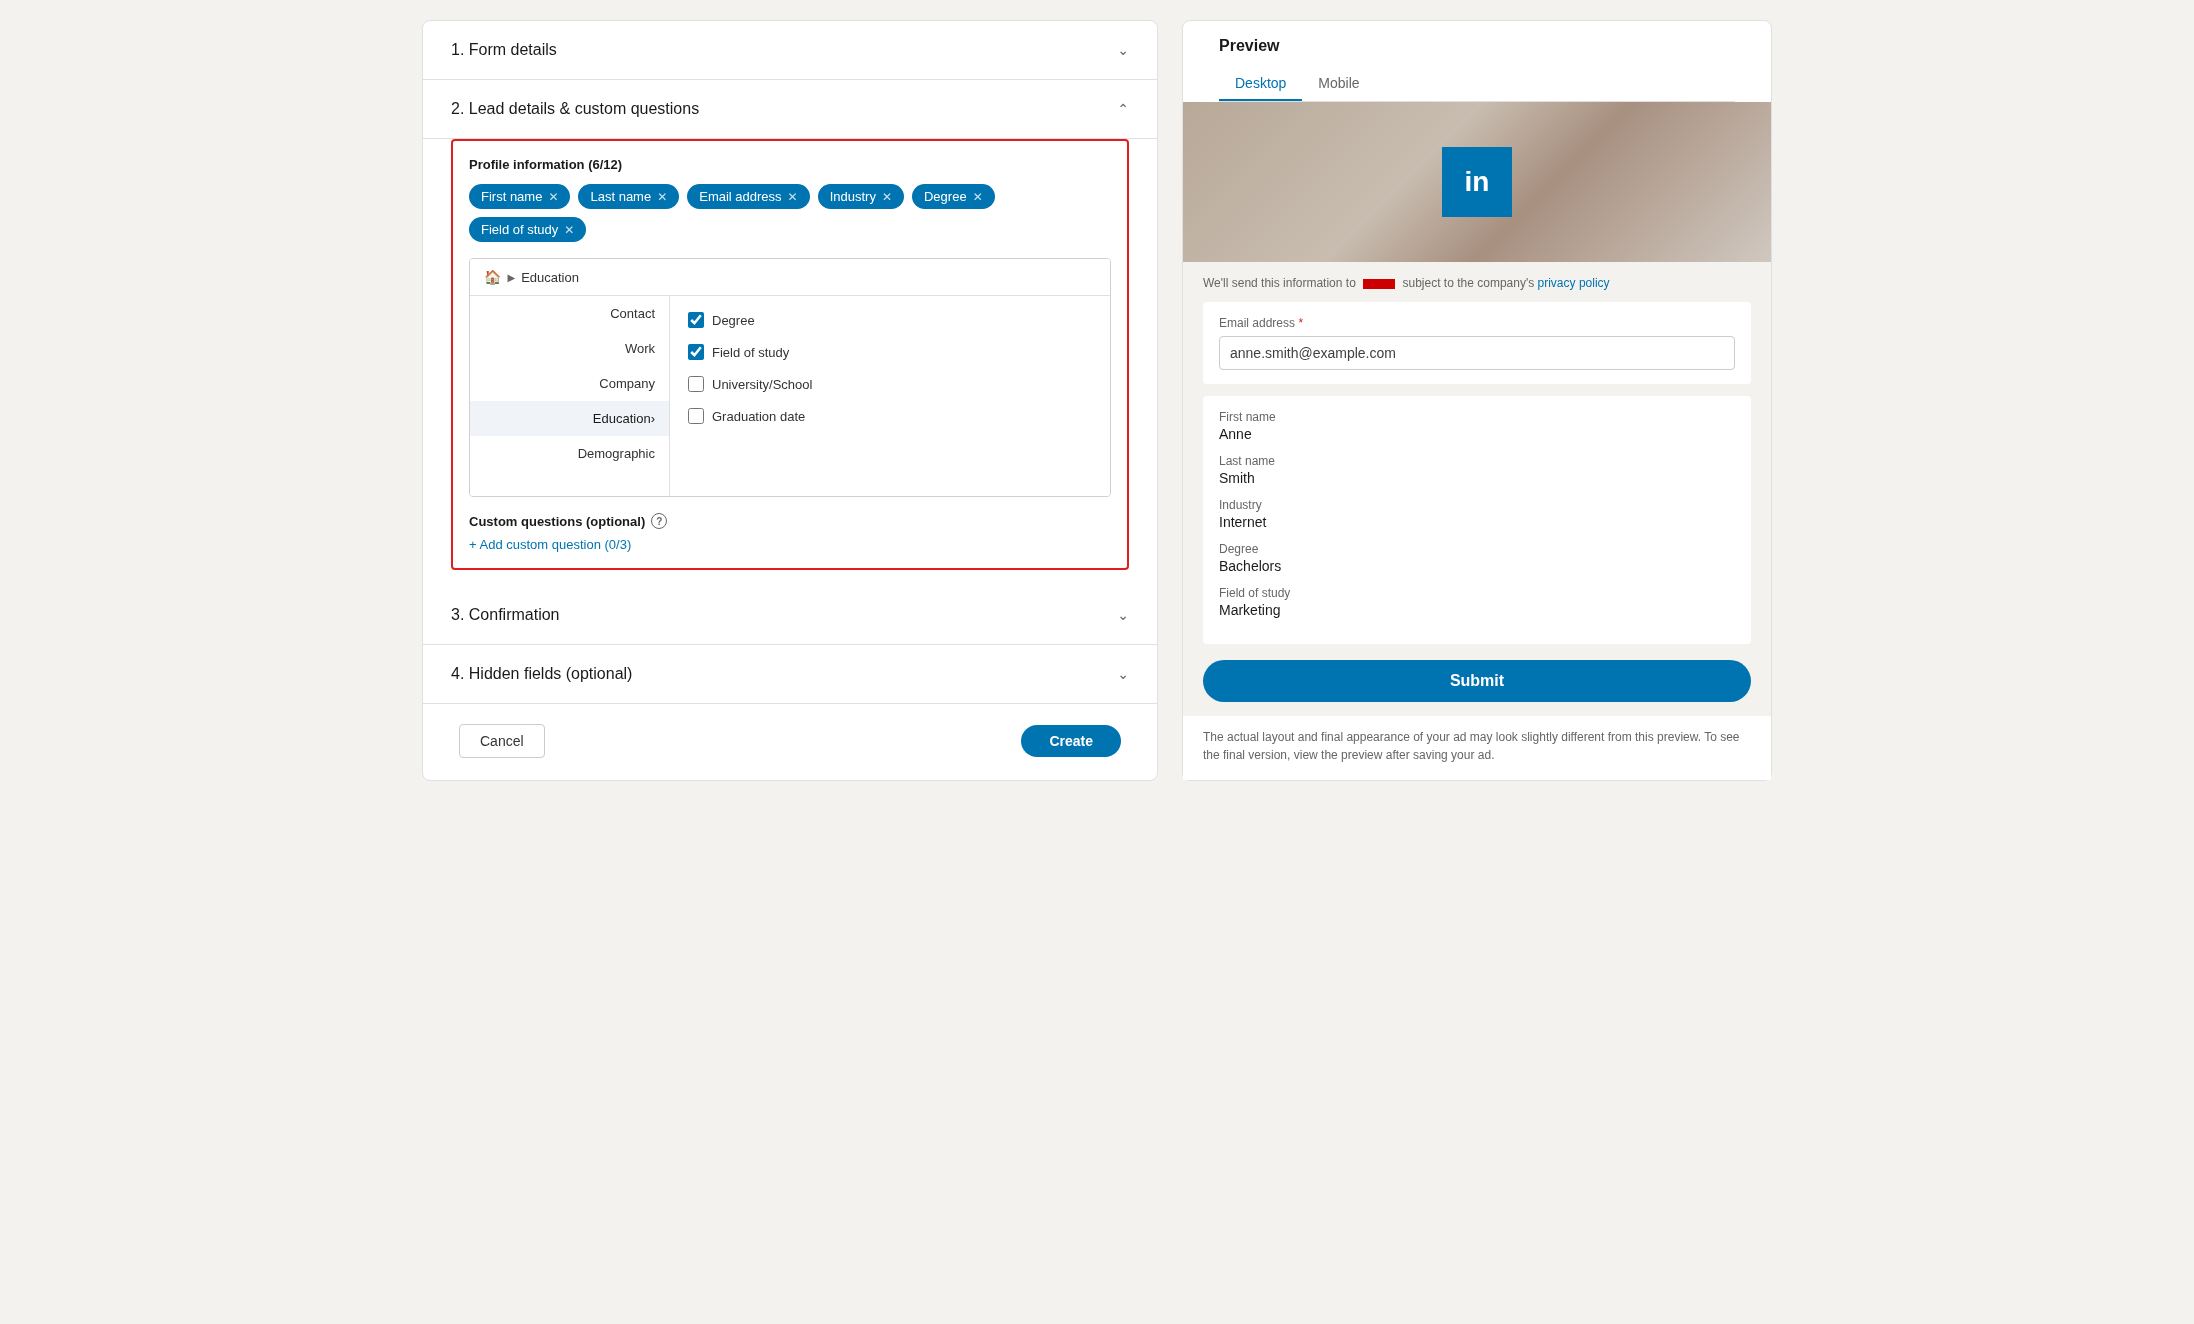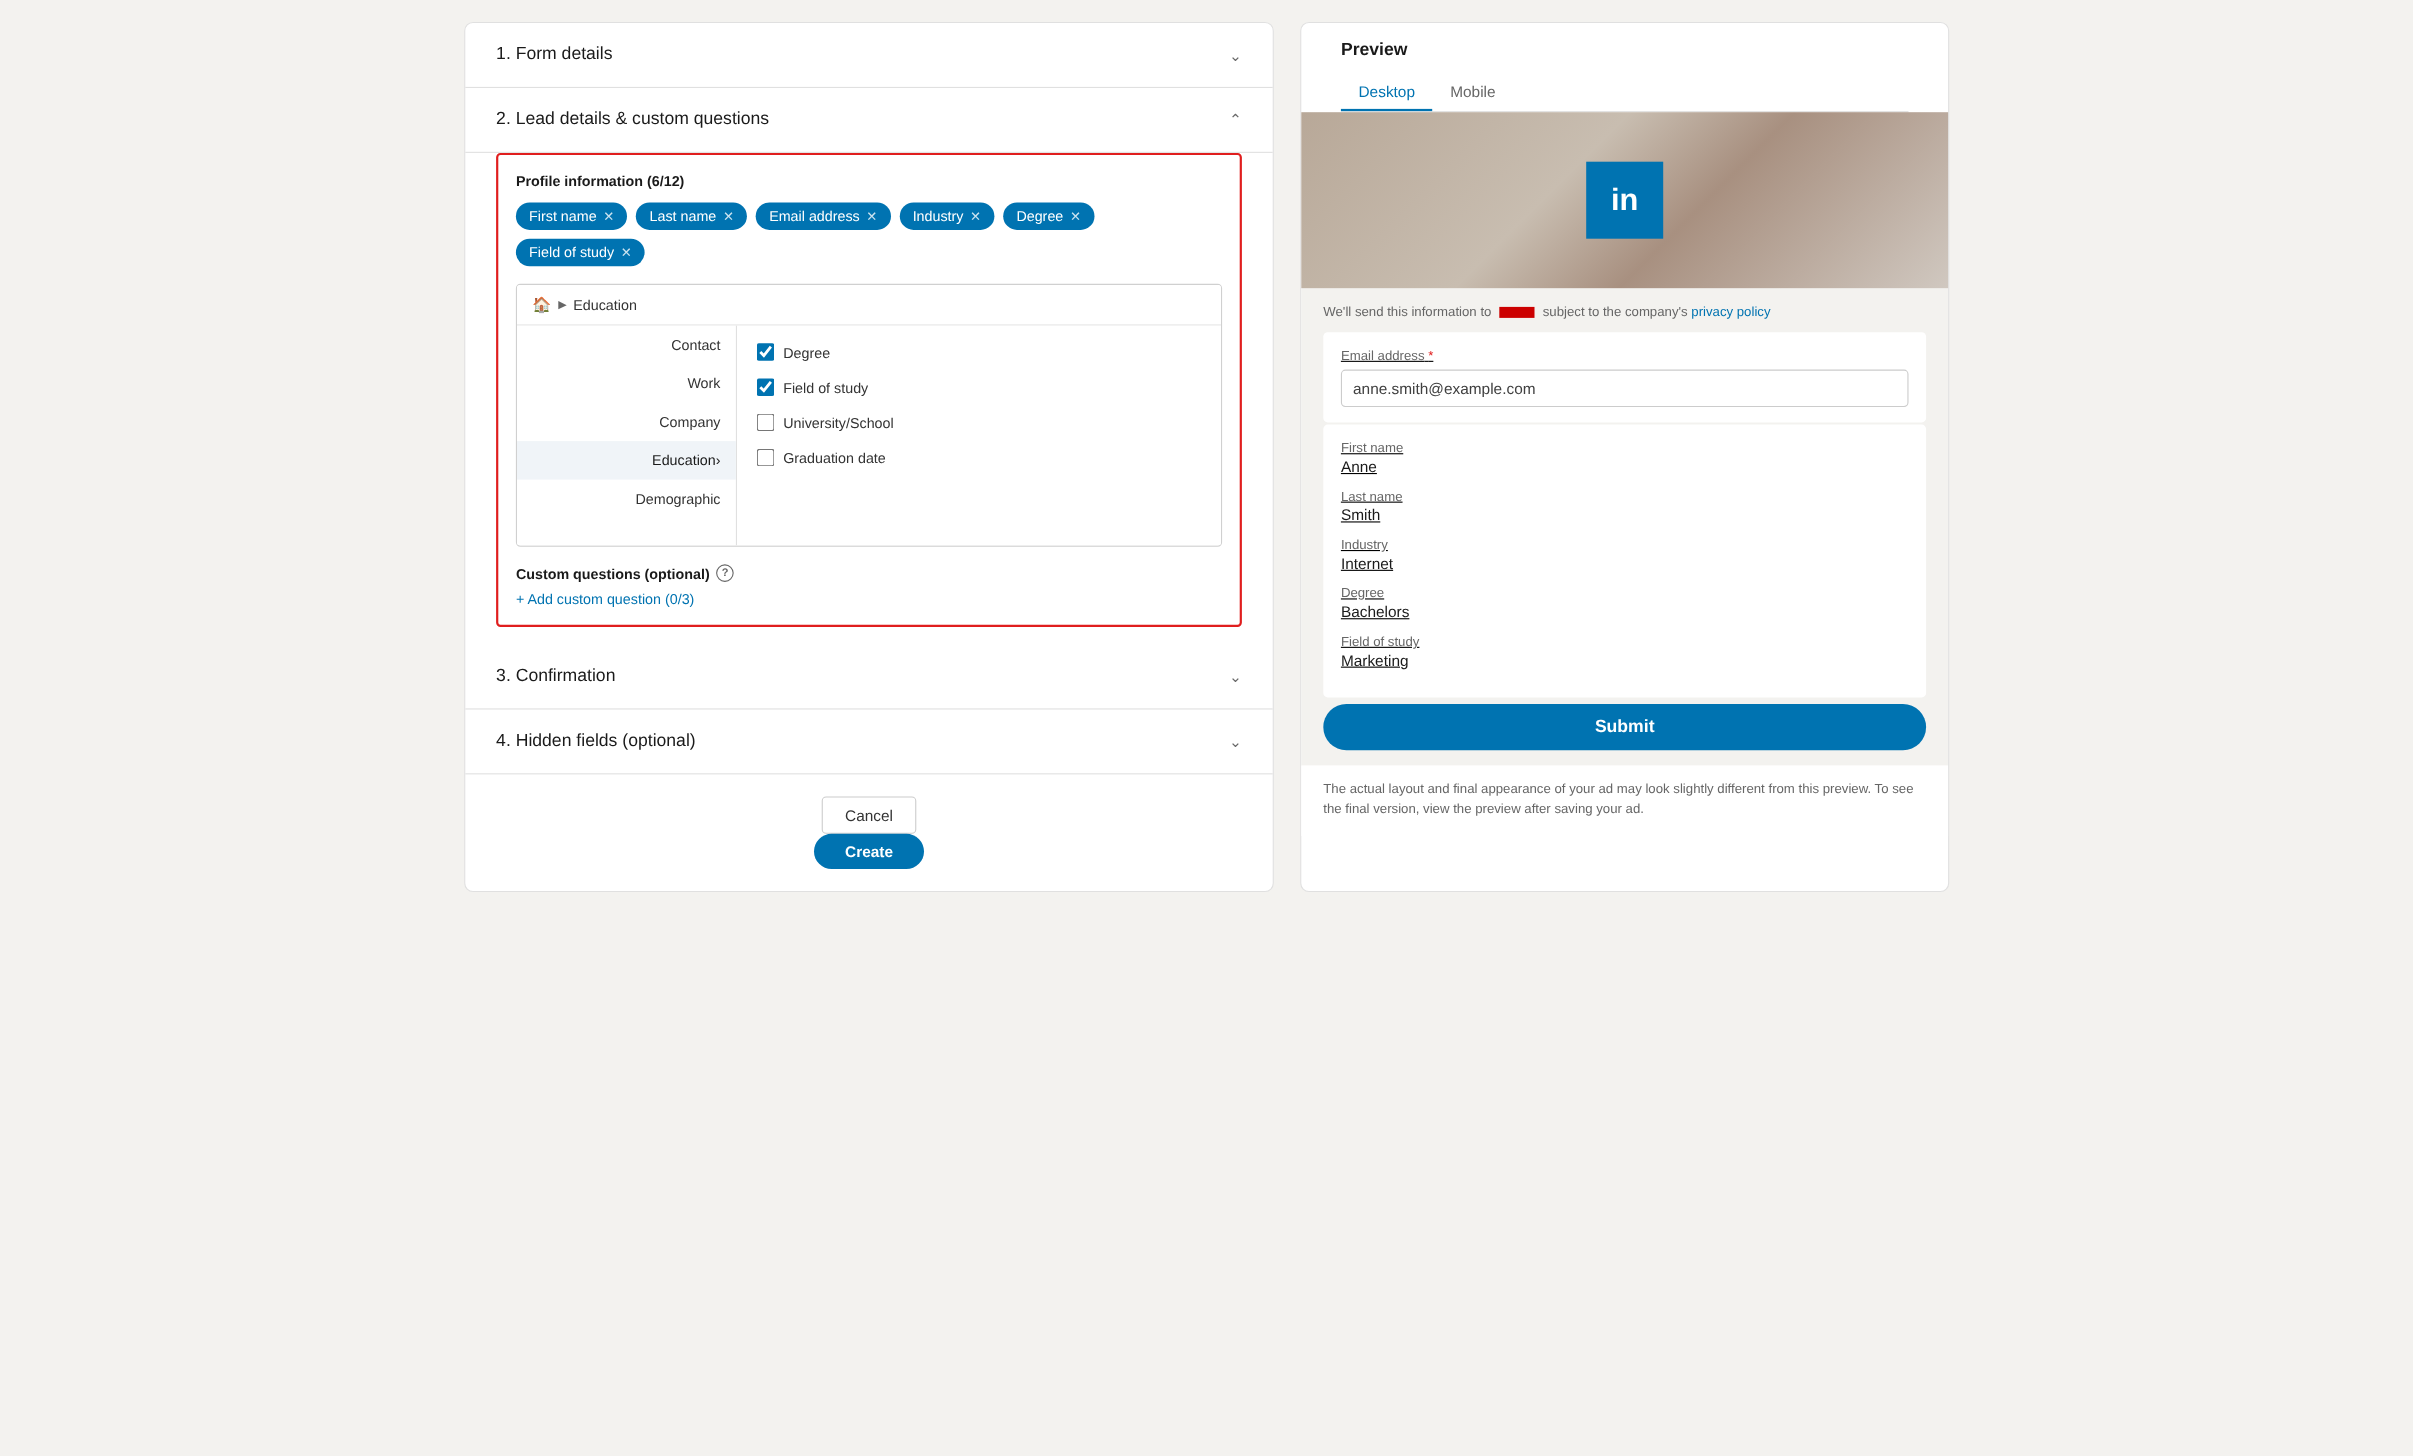--- a/index.html
+++ b/index.html
@@ -191,21 +191,20 @@
     }
     .learn-more {
       color: #0073b1;
       text-decoration: none;
     }
     .bottom-actions {
       display: flex;
       justify-content: space-between;
       align-items: center;
       padding: 20px 36px;
-      flex-direction: column;
     }
     .cancel-btn {
       padding: 8px 20px;
       border: 1px solid #ccc;
       background: #fff;
       color: #333;
       border-radius: 4px;
       font-size: 14px;
       cursor: pointer;
     }
@@ -293,22 +292,21 @@
       width: 32px;
       height: 10px;
       background: #c00;
       vertical-align: middle;
       margin: 0 4px;
     }
     .form-field-group {
       background: #fff;
       border-radius: 4px;
       padding: 14px 16px;
-      margin-bottom: 2px;
-      text-decoration: underline;
+      margin-bottom: 12px;
     }
     .form-field-label {
       font-size: 12px;
       color: #666;
       margin-bottom: 2px;
     }
     .form-field-label .required {
       color: #e01e1e;
     }
     .form-field-input {

